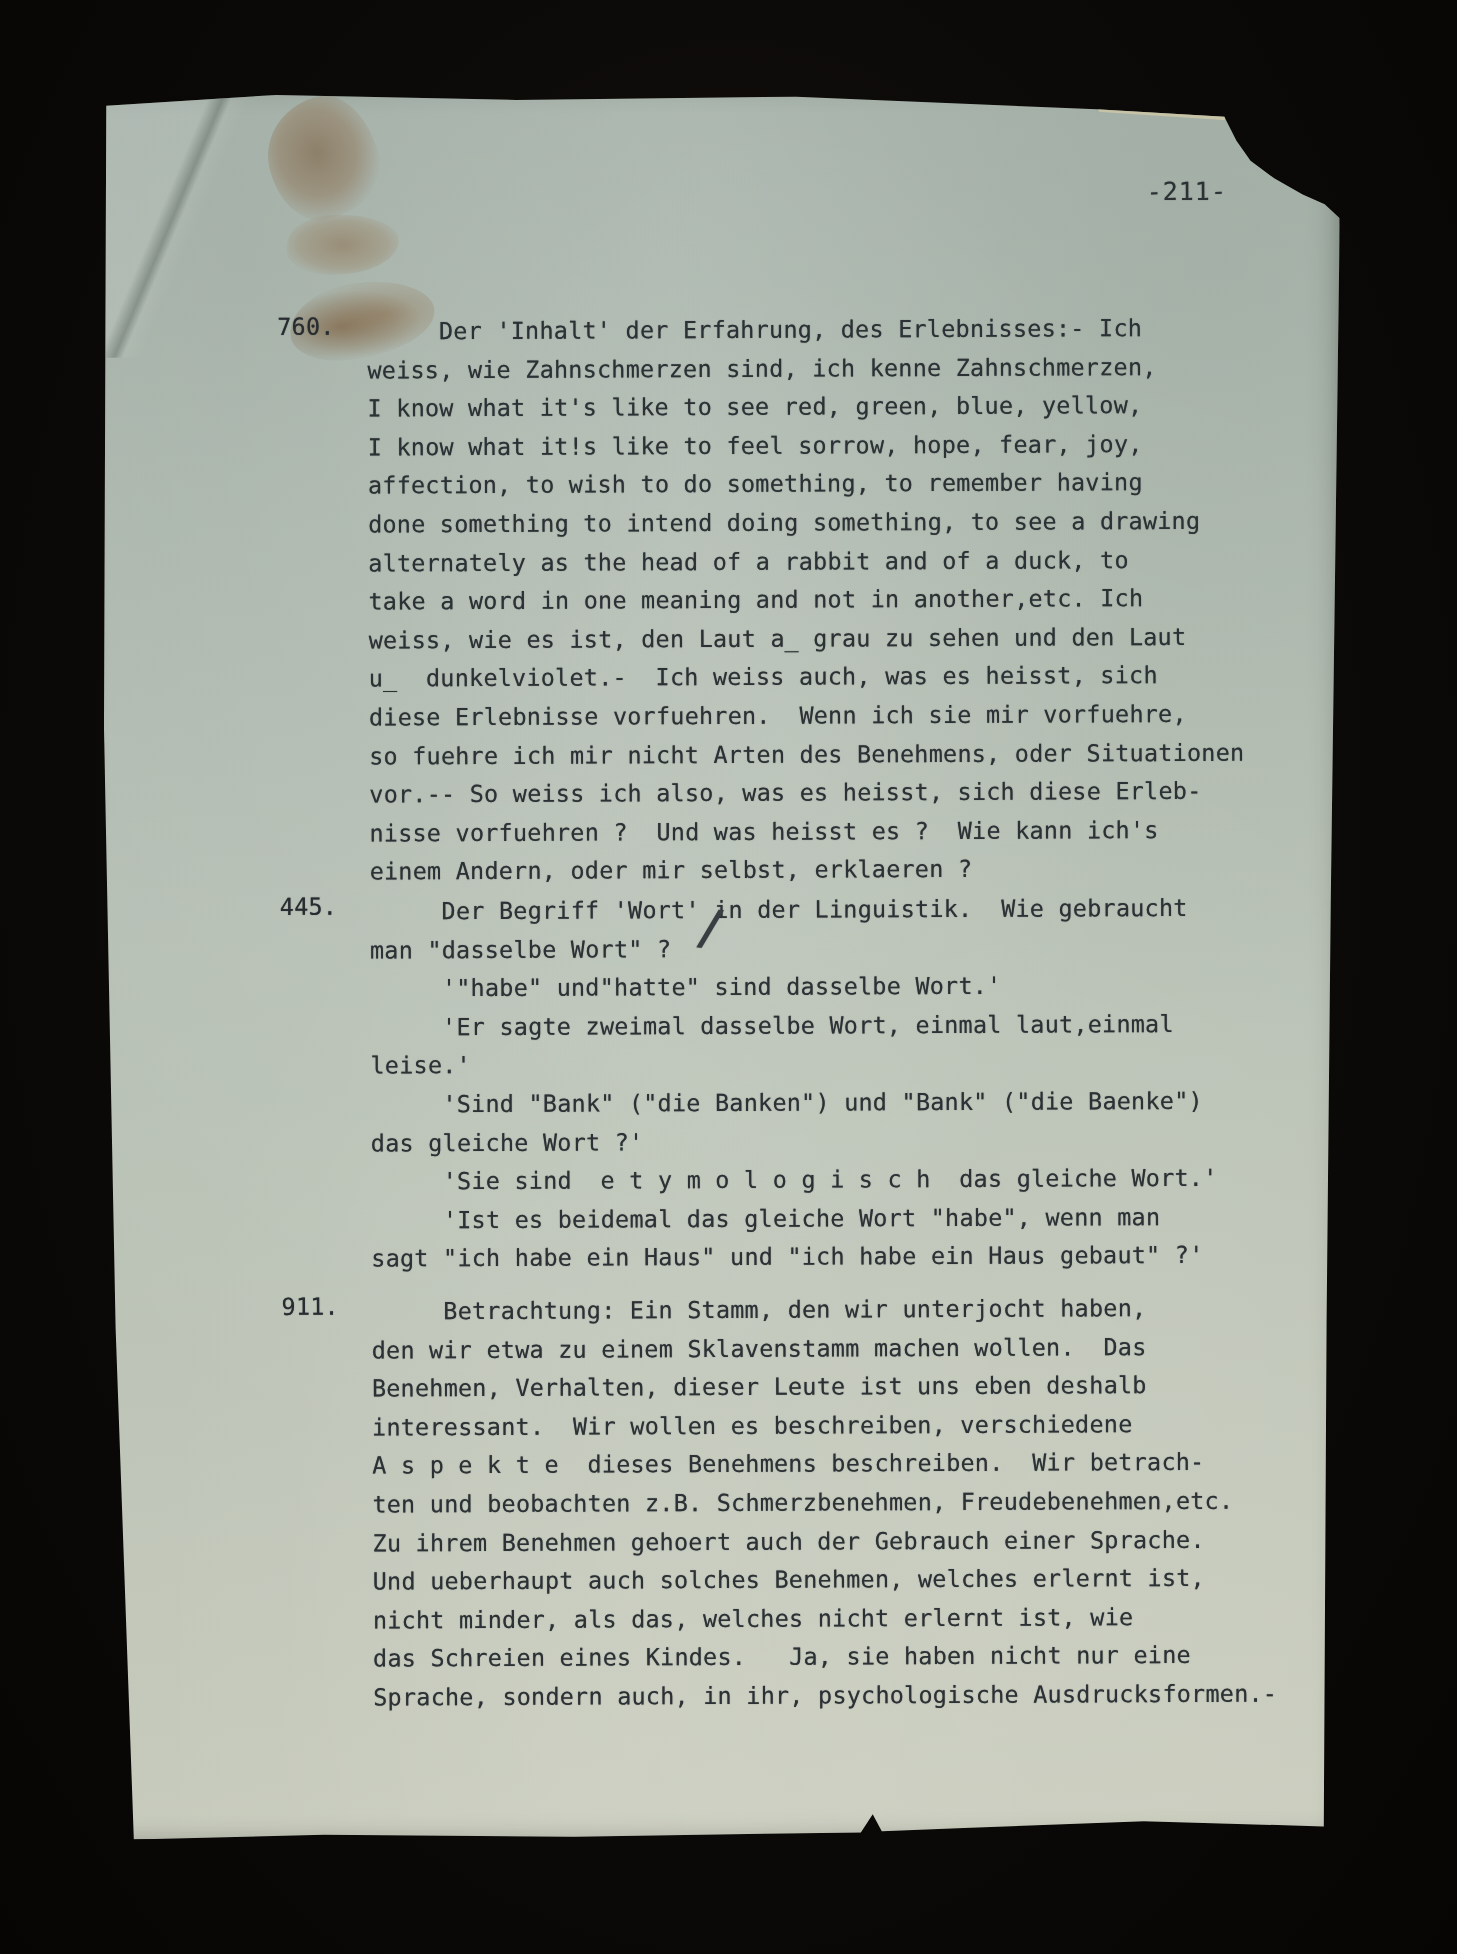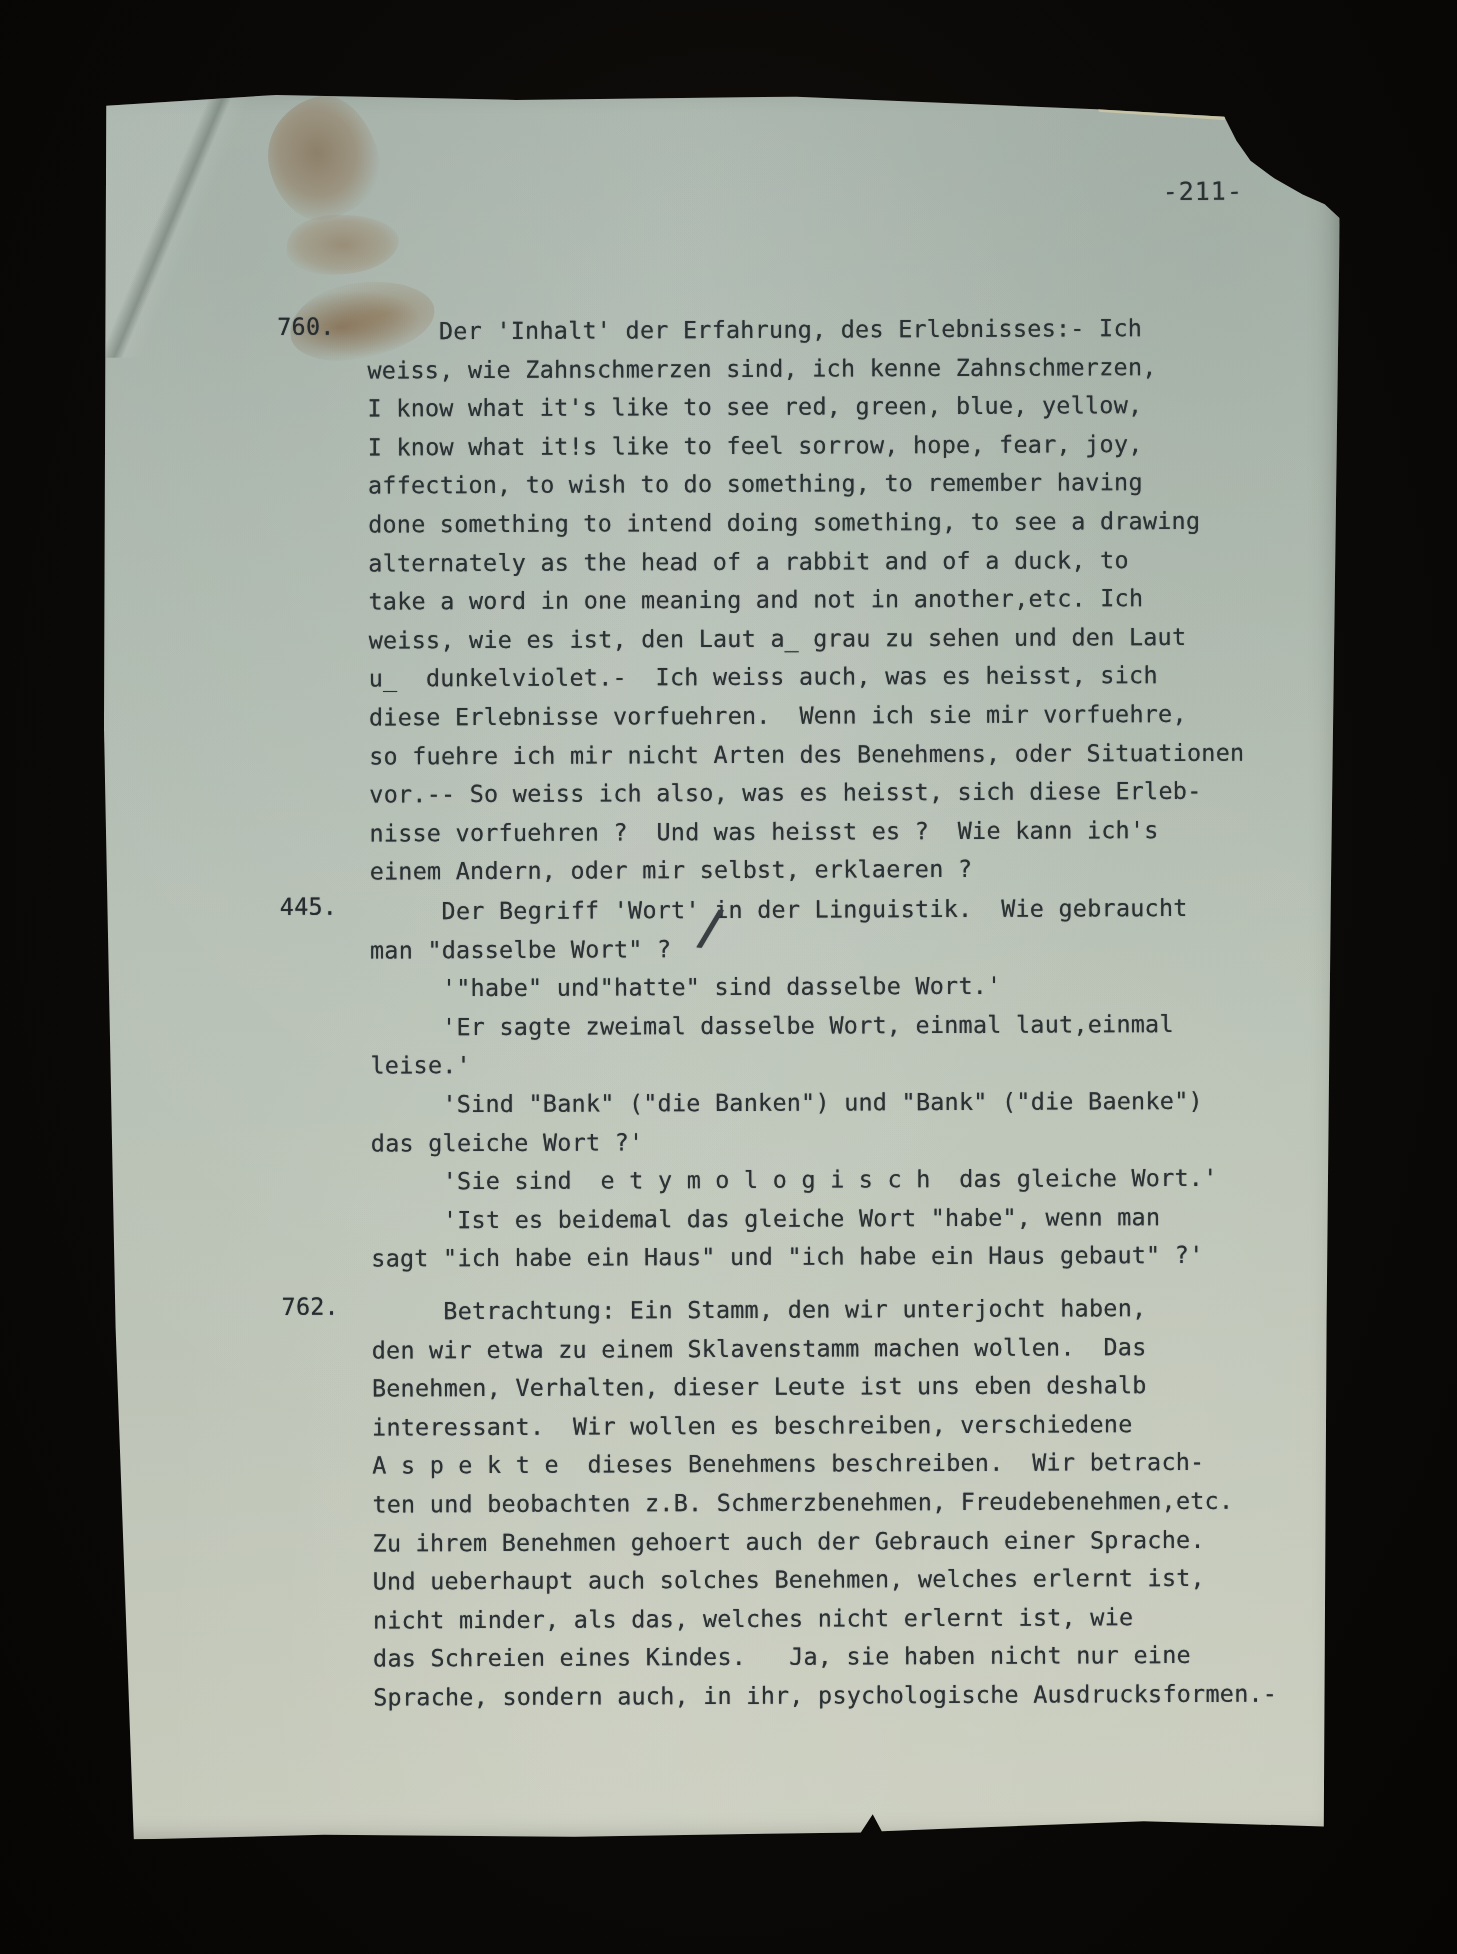--- a/index.html
+++ b/index.html
@@ -64,21 +64,21 @@
     left:192px;top:196px;width:146px;height:76px;
     background:
       radial-gradient(ellipse at 35% 55%, rgba(118,84,50,0.55) 0%, rgba(118,84,50,0) 60%),
       radial-gradient(ellipse at 65% 45%, rgba(140,106,68,0.45) 0%, rgba(140,106,68,0) 70%);
     border-radius:50% 50% 62% 38% / 60% 45% 55% 40%;
     transform:rotate(-6deg);
   }
   .page-number{
     position:absolute;left:1050px;top:94px;
     font-size:25px;letter-spacing:1px;
-    color:#2c3134;text-shadow:0 0 1px rgba(44,49,52,0.6);margin-left:16px;
+    color:#2c3134;text-shadow:0 0 1px rgba(44,49,52,0.6);
   }
   .para{position:absolute;left:0;width:1243px;}
   .para-num{
     position:absolute;left:180px;top:0;
     font-size:23.5px;letter-spacing:0.2px;
     color:#272c30;text-shadow:0 0 1px rgba(40,45,48,0.7);text-align:right;
   }
   .para-body{margin-left:270px;}
   .line{
     white-space:pre;
@@ -139,21 +139,21 @@
           <div class="line">leise.'</div>
           <div class="line">     'Sind "Bank" ("die Banken") und "Bank" ("die Baenke")</div>
           <div class="line">das gleiche Wort ?'</div>
           <div class="line">     'Sie sind  e t y m o l o g i s c h  das gleiche Wort.'</div>
           <div class="line">     'Ist es beidemal das gleiche Wort "habe", wenn man</div>
           <div class="line">sagt "ich habe ein Haus" und "ich habe ein Haus gebaut" ?'</div>
         </div>
     </section>
 
     <section class="para" id="p762">
-      <div class="para-num">762.</div>
+      <div class="para-num">911.</div>
       <div class="para-body">
           <div class="line">     Betrachtung: Ein Stamm, den wir unterjocht haben,</div>
           <div class="line">den wir etwa zu einem Sklavenstamm machen wollen.  Das</div>
           <div class="line">Benehmen, Verhalten, dieser Leute ist uns eben deshalb</div>
           <div class="line">interessant.  Wir wollen es beschreiben, verschiedene</div>
           <div class="line">A s p e k t e  dieses Benehmens beschreiben.  Wir betrach-</div>
           <div class="line">ten und beobachten z.B. Schmerzbenehmen, Freudebenehmen,etc.</div>
           <div class="line">Zu ihrem Benehmen gehoert auch der Gebrauch einer Sprache.</div>
           <div class="line">Und ueberhaupt auch solches Benehmen, welches erlernt ist,</div>
           <div class="line">nicht minder, als das, welches nicht erlernt ist, wie</div>

